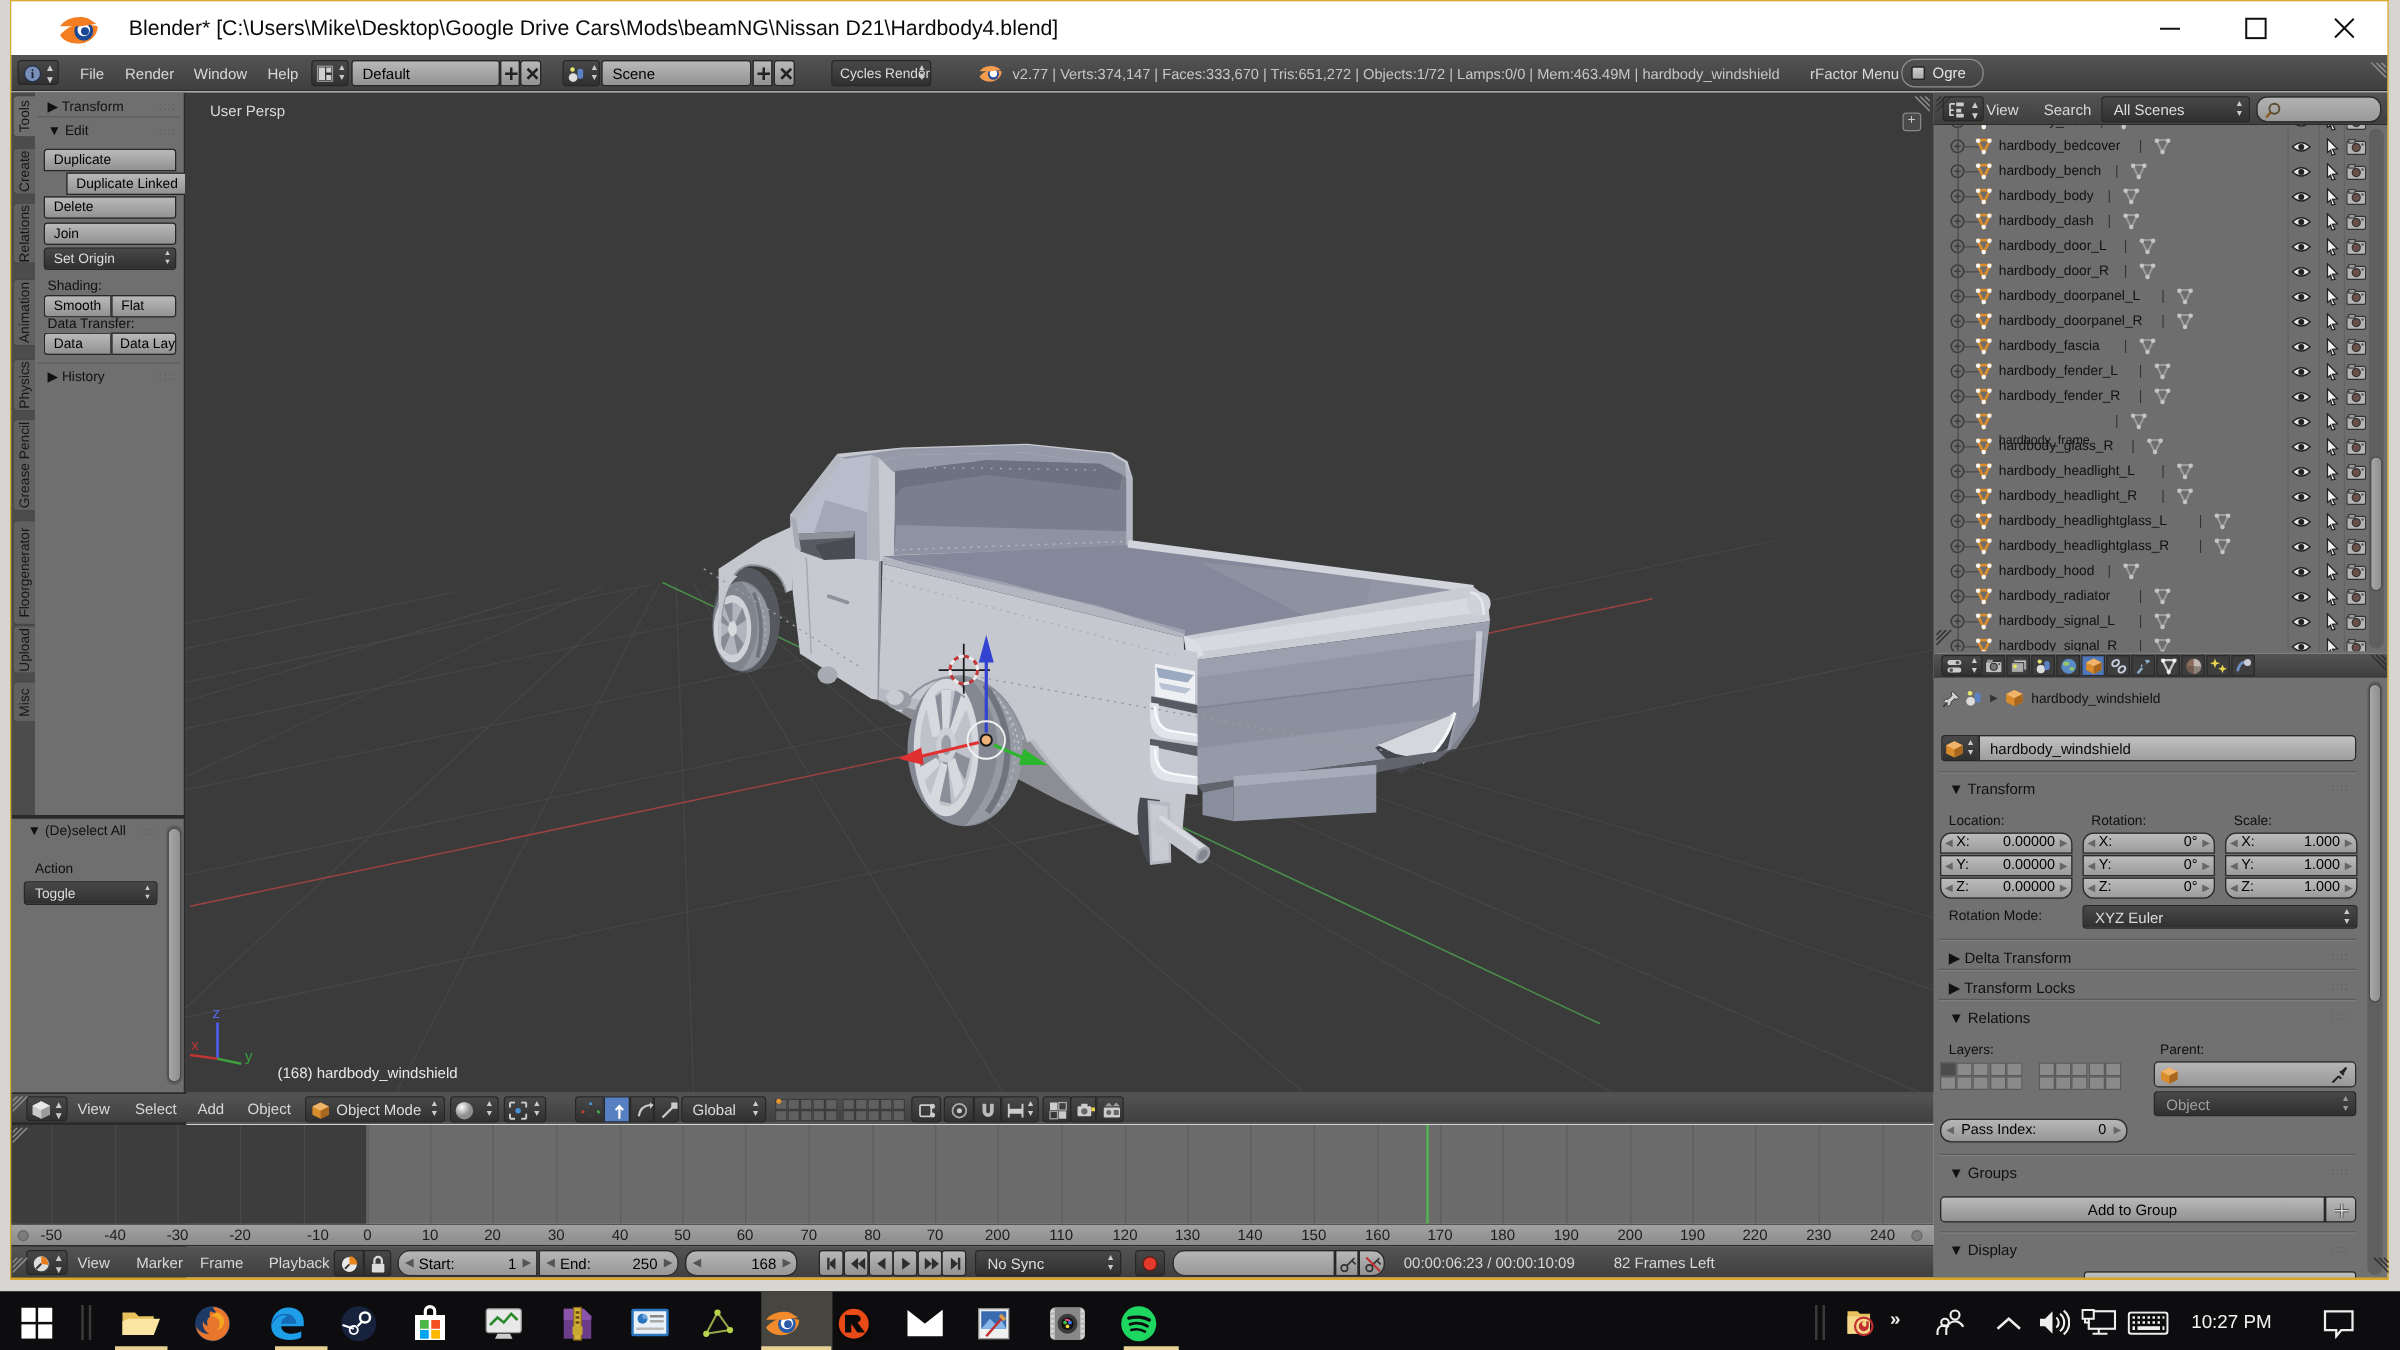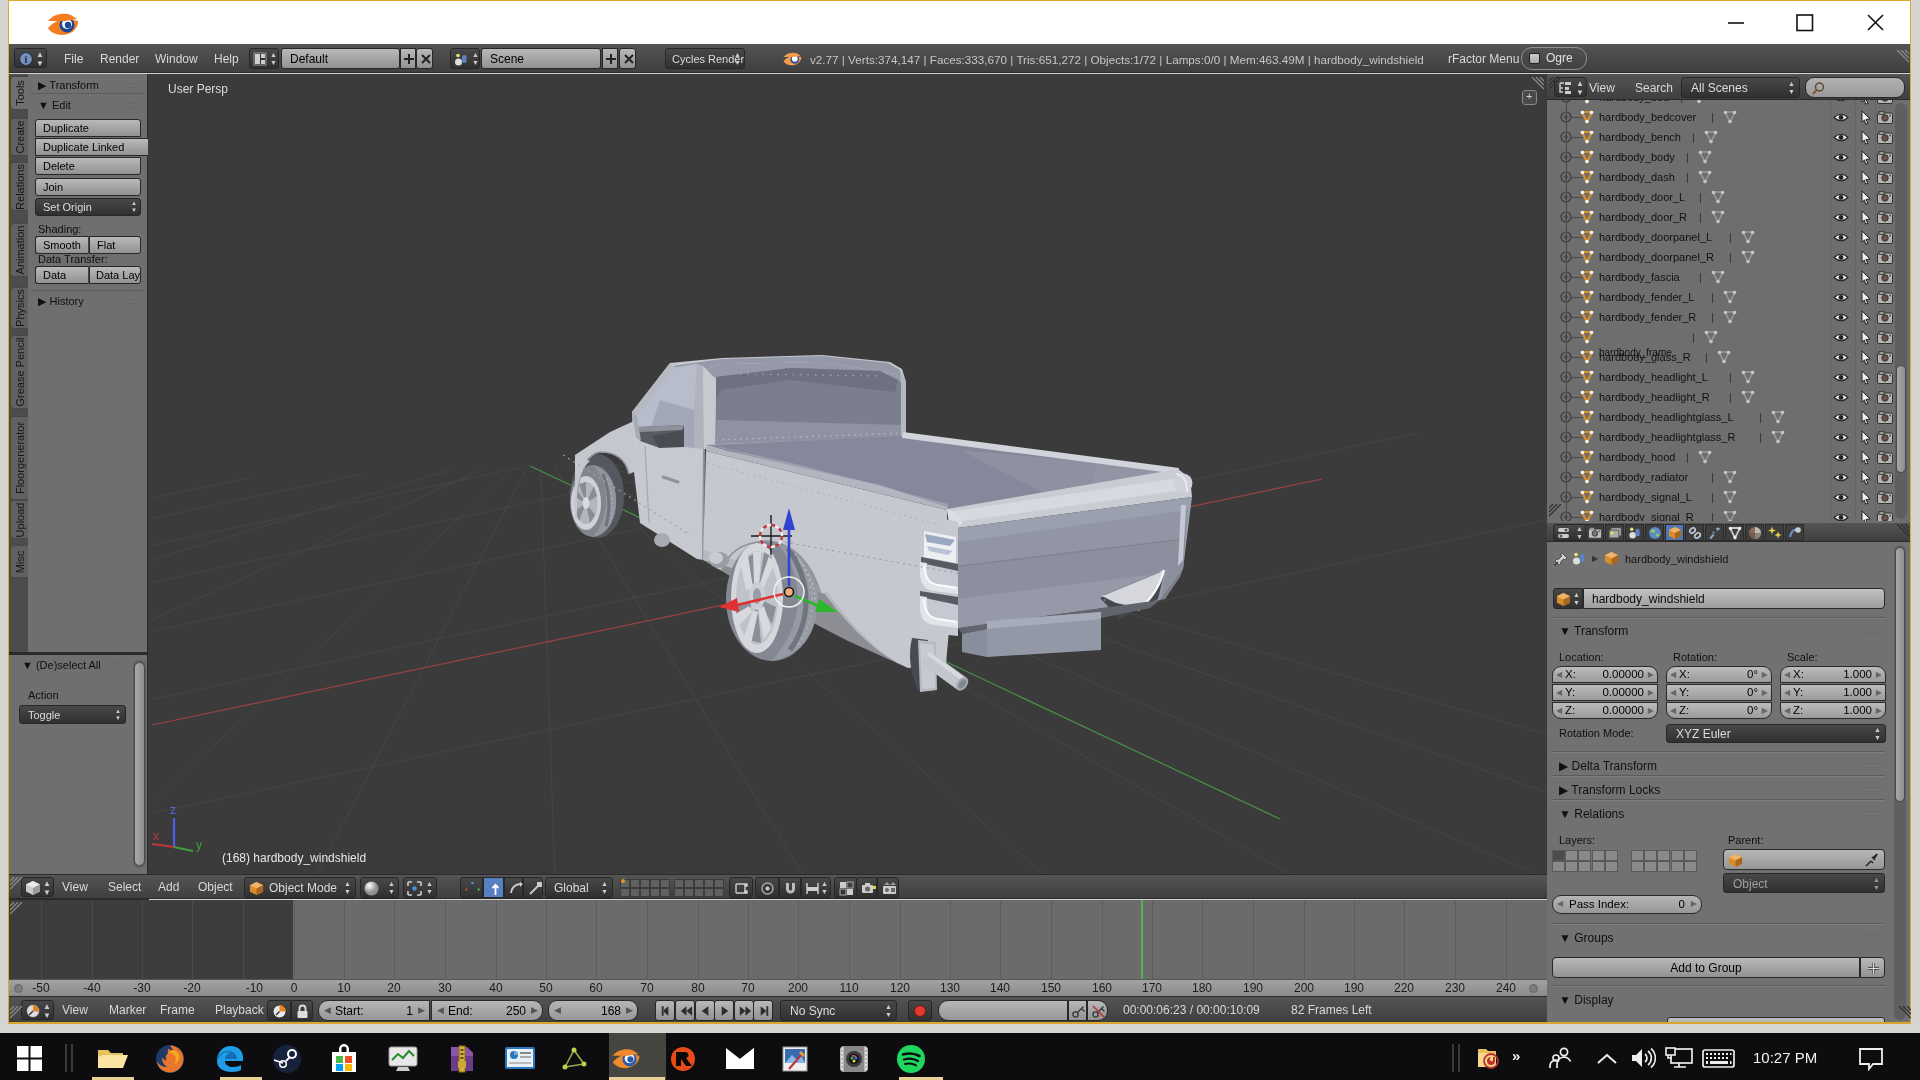--- a/index.html
+++ b/index.html
@@ -17,20 +17,21 @@
 <div id="page">
 
 <div class="abs" style="left:9px;top:1px;width:1901px;height:43px;background:#fff">
  <svg class="abs" style="left:38px;top:11px" width="34" height="23" viewBox="0 0 34 23">
   <path d="M21 7 C13 7 7 10 3 14 L1 16 C3 20 9 23 15 23 C23 23 30 18 31 11 L31 9 Z" fill="#f57d21"></path>
   <circle cx="20" cy="13" r="7.5" fill="#1b4996"></circle>
         <circle cx="20" cy="12" r="5" fill="#fff"></circle>
         <circle cx="21" cy="13" r="3.2" fill="#1b4996"></circle>
   <path d="M1 9 C6 2 17 0 24 3 L30 7 18 9 Z" fill="#f57d21"></path>
  </svg>
+ <div class="abs" style="left:94px;top:12px;font-size:17px;color:#0a0a0a;white-space:nowrap">Blender* [C:\Users\Mike\Desktop\Google Drive Cars\Mods\beamNG\Nissan D21\Hardbody4.blend]</div>
  <svg class="abs" style="left:1710px;top:6px" width="185" height="32" viewBox="0 0 185 32">
   <line x1="9" y1="16" x2="25" y2="16" stroke="#111" stroke-width="1.6"></line>
   <rect x="78" y="8" width="15.5" height="15.5" fill="none" stroke="#111" stroke-width="1.6"></rect>
   <path d="M149 8 L164 23 M164 8 L149 23" stroke="#111" stroke-width="1.6"></path>
  </svg>
 </div>
 
 <div class="abs hdrg" style="left:9px;top:44px;width:1901px;height:29px;border-bottom:1px solid #2b2b2b">
  <div class="abs btnd" style="left:5px;top:4px;width:33px;height:20px">
    <svg class="abs" style="left:3px;top:2px" width="16" height="16" viewBox="0 0 16 16">
@@ -137,21 +138,21 @@
     </div>
 
 <div class="abs lbl" style="left:38px;top:79px">▶ Transform</div>
     <div class="abs dots" style="left:127px;top:80px">::::</div>
 <div class="abs" style="left:30px;top:93px;width:114px;height:1px;background:#5e5e5e"></div>
 <div class="abs lbl" style="left:38px;top:99px">▼ Edit</div>
     <div class="abs dots" style="left:127px;top:100px">::::</div>
 <div class="abs btnl" style="left:35px;top:119px;width:106px;height:18px;border-radius:3px 3px 0 0">
       <span class="abs" style="left:7px;top:2px;font-size:11px">Duplicate</span>
     </div>
-<div class="abs btnl" style="left:35px;top:138px;width:115px;height:18px;border-radius:0">
+<div class="abs btnl" style="left:53px;top:138px;width:115px;height:18px;border-radius:0">
       <span class="abs" style="left:7px;top:2px;font-size:11px">Duplicate Linked</span>
     </div>
 <div class="abs btnl" style="left:35px;top:157px;width:106px;height:18px;border-radius:0 0 3px 3px">
       <span class="abs" style="left:7px;top:2px;font-size:11px">Delete</span>
     </div>
 <div class="abs btnl" style="left:35px;top:178px;width:106px;height:18px">
       <span class="abs" style="left:7px;top:2px;font-size:11px">Join</span>
     </div>
 <div class="abs btnd" style="left:35px;top:198px;width:106px;height:18px">
       <span class="abs" style="left:7px;top:2px;font-size:11px">Set Origin</span>

